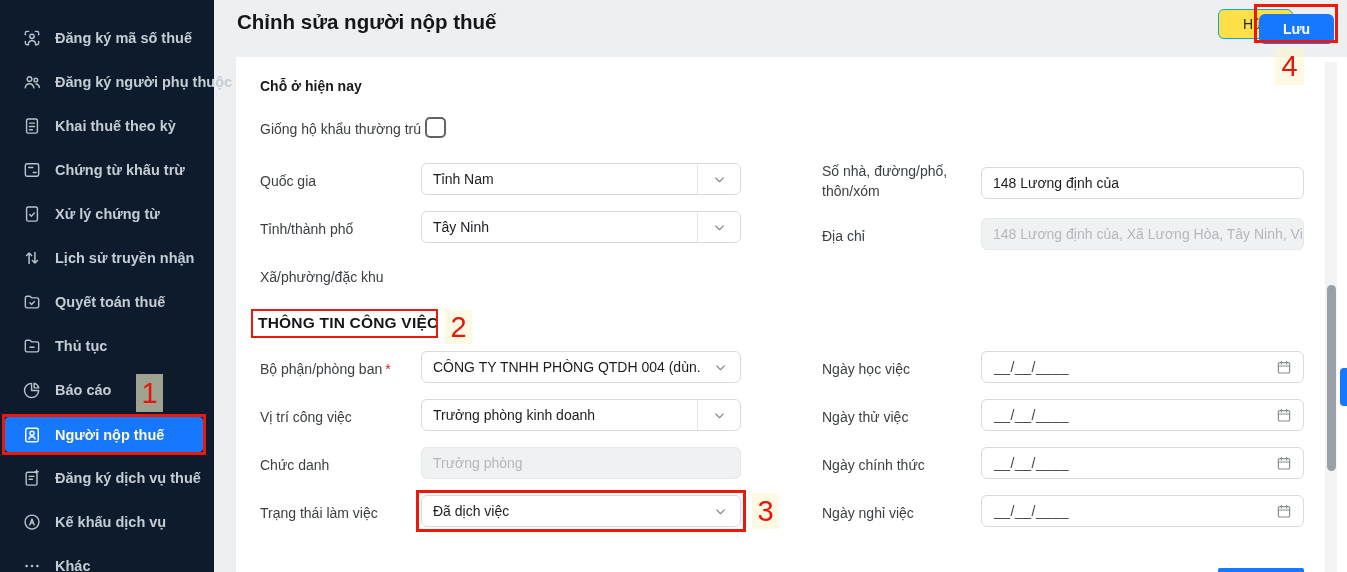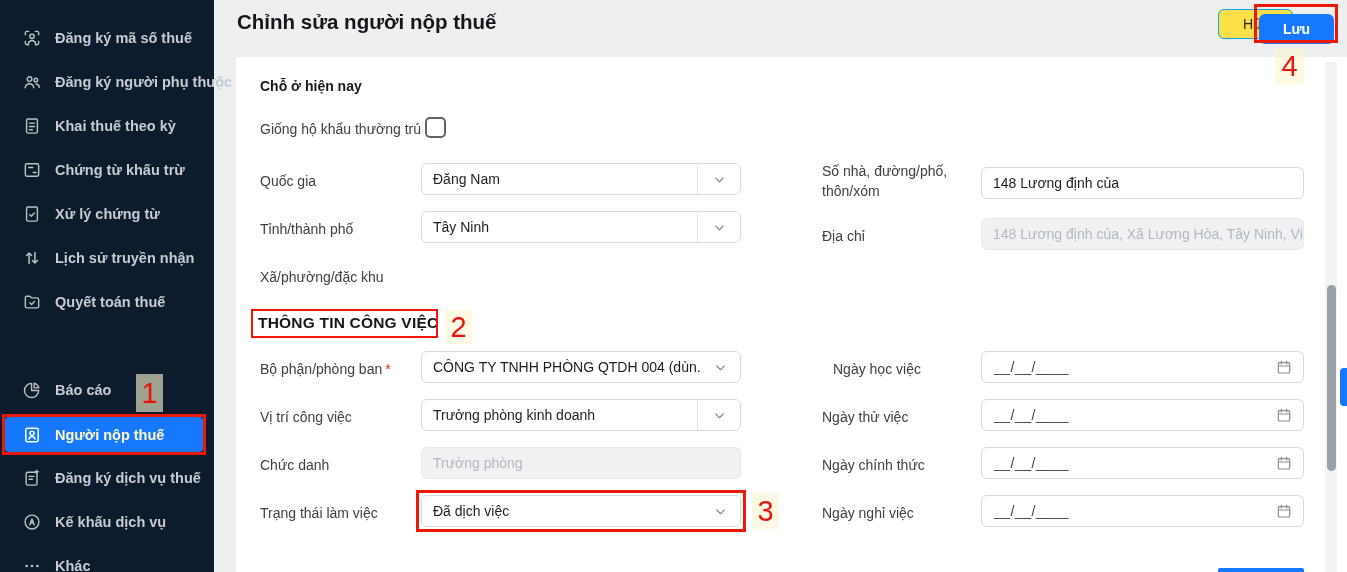--- a/index.html
+++ b/index.html
@@ -124,20 +124,29 @@
   <div class="nav-item" style="top:280px">
     <span class="nav-ic">
       <svg viewBox="0 0 24 24" fill="none" stroke="currentColor" stroke-width="1.7" stroke-linecap="round" stroke-linejoin="round">
           <path d="M4 7a2 2 0 0 1 2-2h3.5l2 2H18a2 2 0 0 1 2 2v8a2 2 0 0 1-2 2H6a2 2 0 0 1-2-2z"></path>
           <path d="M9.5 13l2 2 3.4-3.6"></path>
         </svg>
     </span>
     <span class="nav-lb">Quyết toán thuế</span>
   </div>
 
+  <div class="nav-item" style="top:324px">
+    <span class="nav-ic">
+      <svg viewBox="0 0 24 24" fill="none" stroke="currentColor" stroke-width="1.7" stroke-linecap="round" stroke-linejoin="round">
+          <path d="M4 7a2 2 0 0 1 2-2h3.5l2 2H18a2 2 0 0 1 2 2v8a2 2 0 0 1-2 2H6a2 2 0 0 1-2-2z"></path>
+          <path d="M9.5 13.5h5"></path>
+        </svg>
+    </span>
+    <span class="nav-lb">Thủ tục</span>
+  </div>
 
   <div class="nav-item" style="top:368px">
     <span class="nav-ic">
       <svg viewBox="0 0 24 24" fill="none" stroke="currentColor" stroke-width="1.7" stroke-linecap="round" stroke-linejoin="round">
           <path d="M11.5 4a8.5 8.5 0 1 0 8.5 8.5h-8.5z"></path>
           <path d="M14.6 3.8a8.6 8.6 0 0 1 5.6 5.6h-5.6z"></path>
         </svg>
     </span>
     <span class="nav-lb">Báo cáo</span>
   </div>
@@ -192,21 +201,21 @@
 
 <main class="card">
 
   <div class="sec-title" style="left:24px; top:21px;">Chỗ ở hiện nay</div>
 
   <div class="f-label" style="left:24px; top:62px;">Giống hộ khẩu thường trú</div>
   <div class="checkbox" style="left:189px; top:60px;"></div>
 
   <div class="f-label" style="left:24px; top:114px;">Quốc gia</div>
   <div class="field" style="left:185px; top:106px; width:320px;">
-    <span class="val">Đăng Nam</span>
+    <span class="val">Tỉnh Nam</span>
     <span class="chev-cell">
         <svg width="13" height="13" viewBox="0 0 24 24">
           <path d="M5 9l7 7 7-7" stroke="#878c91" stroke-width="2.4" fill="none" stroke-linecap="round" stroke-linejoin="round"></path>
         </svg>
       </span>
   </div>
 
   <div class="f-label" style="left:24px; top:162px;">Tỉnh/thành phố</div>
   <div class="field" style="left:185px; top:154px; width:320px;">
     <span class="val">Tây Ninh</span>
@@ -259,21 +268,21 @@
   <div class="f-label" style="left:24px; top:446px;">Trạng thái làm việc</div>
   <div class="field" style="left:185px; top:438px; width:320px;">
     <span class="val">Đã dịch việc</span>
     <span class="chev-plain">
         <svg width="13" height="13" viewBox="0 0 24 24">
           <path d="M5 9l7 7 7-7" stroke="#878c91" stroke-width="2.4" fill="none" stroke-linecap="round" stroke-linejoin="round"></path>
         </svg>
       </span>
   </div>
 
-  <div class="f-label" style="left:586px; top:302px;margin-left:11px;">Ngày học việc</div>
+  <div class="f-label" style="left:586px; top:302px;">Ngày học việc</div>
   <div class="field" style="left:745px; top:294px; width:323px;">
     <span class="date-ph">__/__/____</span>
     <span class="cal-cell">
         <svg width="16" height="16" viewBox="0 0 24 24" fill="none" stroke="#8a8f94" stroke-width="1.8" stroke-linecap="round">
           <rect x="3.5" y="5.5" width="17" height="15.5" rx="2"></rect>
           <path d="M8 3.5v4M16 3.5v4M3.5 10.5h17"></path>
         </svg>
       </span>
   </div>
 

